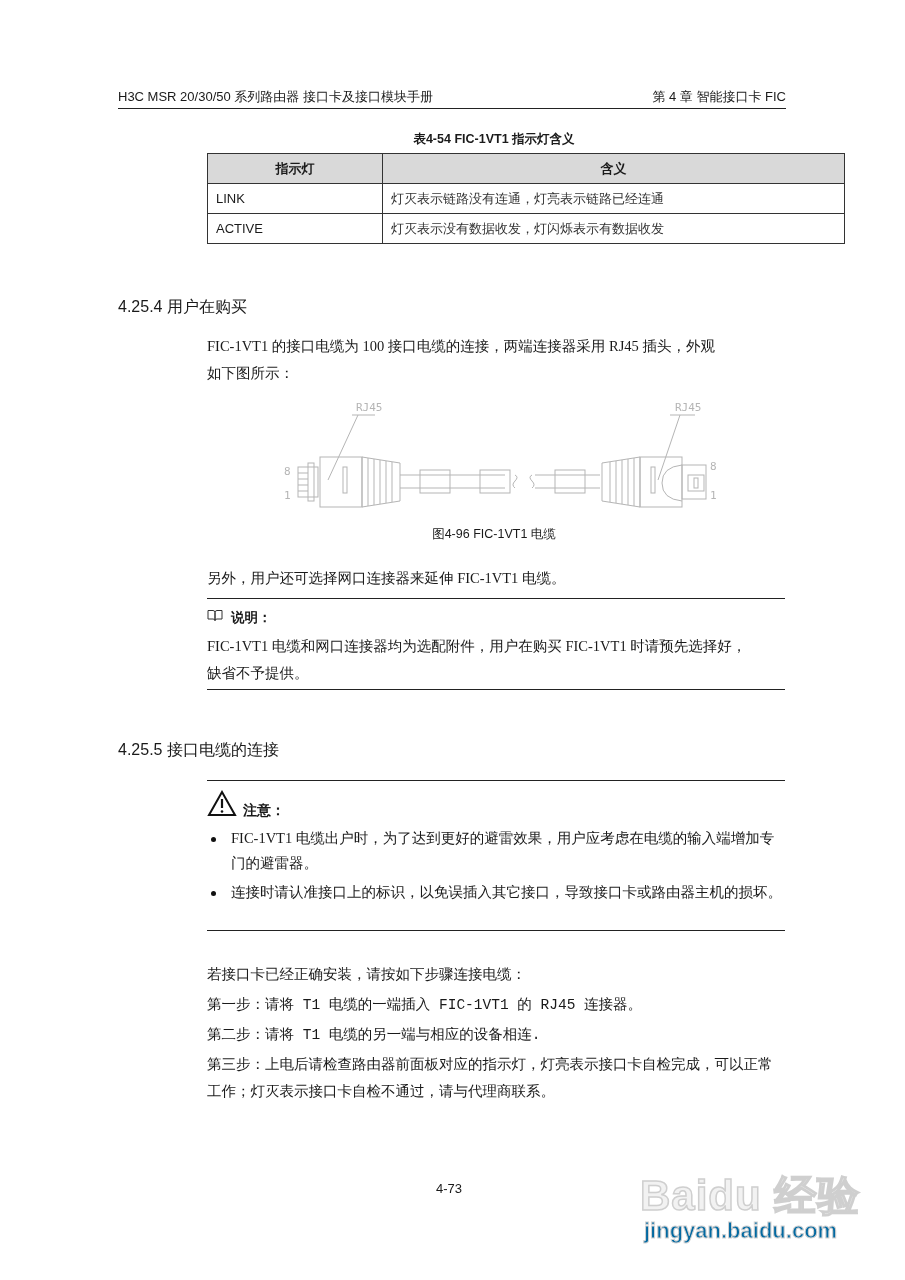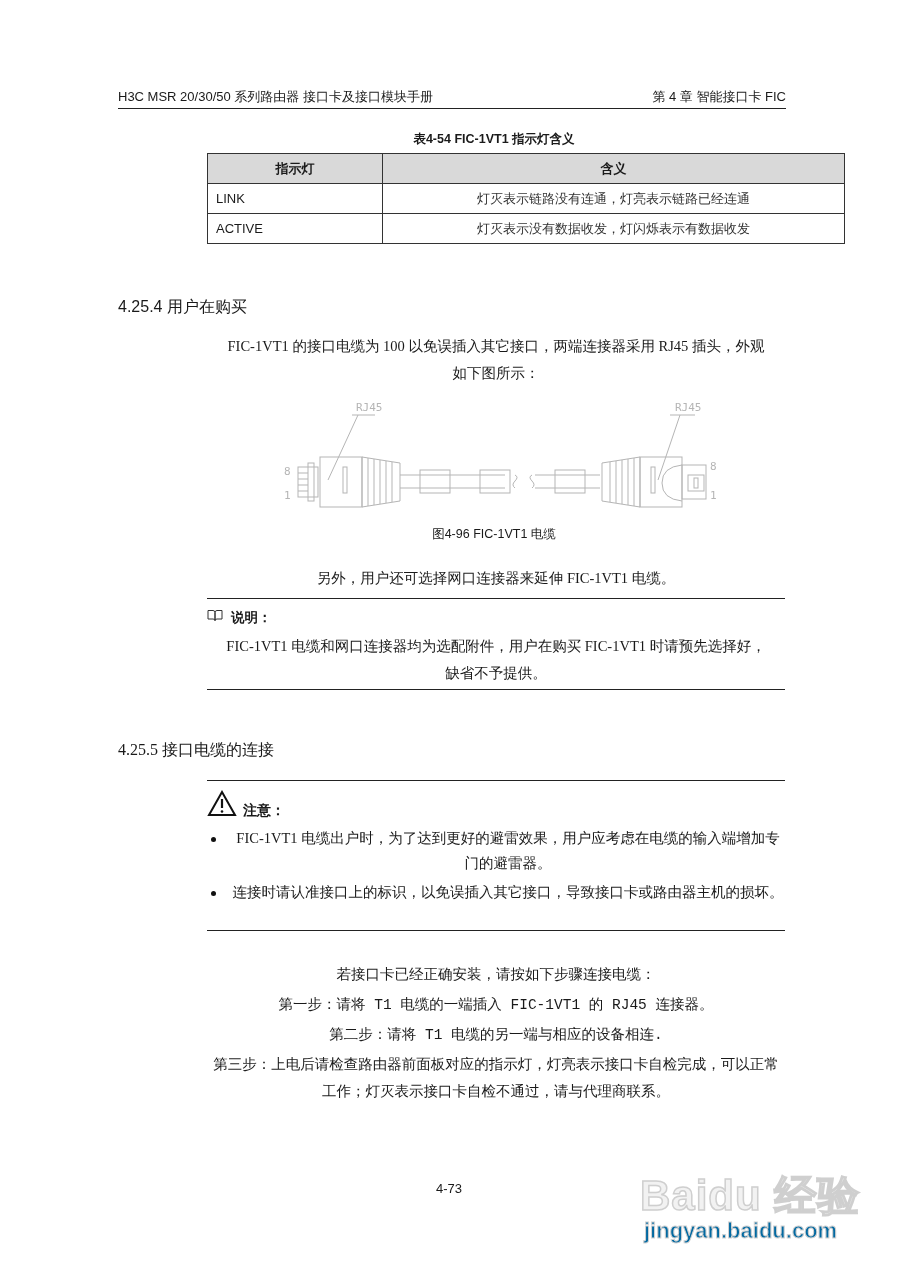--- a/index.html
+++ b/index.html
@@ -1,18 +1,18 @@
 <!DOCTYPE html>
 <html><head>
 <meta charset="utf-8">
 <style>
   html, body { margin: 0; padding: 0; background: #ffffff; }
   body { width: 905px; height: 1280px; position: relative; overflow: hidden;
          font-family: "Liberation Sans", "DejaVu Sans", sans-serif; color: #1a1a1a; }
-  .serif { font-family: "Liberation Serif", "DejaVu Serif", serif; text-align: center; }
+  .serif { font-family: "Liberation Serif", "DejaVu Serif", serif; }
 
   .header { position: absolute; left: 118px; top: 86px; width: 668px; height: 22px;
             border-bottom: 1.5px solid #222; font-size: 13px; }
   .header .left { position: absolute; left: 0; top: 2px; }
   .header .right { position: absolute; right: 0; top: 2px; }
 
   .table-caption { position: absolute; left: 205px; width: 578px; top: 131px;
                    text-align: center; font-size: 12.5px; font-weight: bold; }
   table.ind { position: absolute; left: 207px; top: 153px; width: 638px;
               border-collapse: collapse; font-size: 13px; }
@@ -71,21 +71,21 @@
     </tr>
     <tr>
       <td class="c1">ACTIVE</td>
       <td class="c2 serif">灯灭表示没有数据收发，灯闪烁表示有数据收发</td>
     </tr>
   </tbody>
 </table>
 
 <div class="h3" style="top:297px;">4.25.4  用户在购买</div>
 <div class="para serif" style="top:333px;">
-  <div>FIC-1VT1 的接口电缆为 100 以免误插入其它接口，两端连接器采用 RJ45 插头，外观</div>
+  <div>FIC-1VT1 的接口电缆为 100 接口电缆的连接，两端连接器采用 RJ45 插头，外观</div>
   <div>如下图所示：</div>
 </div>
 
 <div class="figure">
   <svg width="460" height="115" viewBox="0 0 460 115" xmlns="http://www.w3.org/2000/svg">
     <g stroke="#b5b5b5" stroke-width="1" fill="none">
 
       <line x1="82" y1="20" x2="105" y2="20"></line>
       <line x1="88" y1="20" x2="58" y2="85"></line>
 
@@ -157,21 +157,21 @@
     </svg>
   </span>
   <span>说明：</span>
 </div>
 <div class="para serif" style="top:633px;">
   <div>FIC-1VT1 电缆和网口连接器均为选配附件，用户在购买 FIC-1VT1 时请预先选择好，</div>
   <div>缺省不予提供。</div>
 </div>
 <div class="rule" style="top:689px;"></div>
 
-<div class="h3" style="top:740px;font-family:Liberation Serif, serif;">4.25.5  接口电缆的连接</div>
+<div class="h3" style="top:740px;">4.25.5  接口电缆的连接</div>
 
 <div class="rule" style="top:780px;"></div>
 <div class="caution-title">
   <span>
     <svg width="30" height="27" viewBox="0 0 30 27" xmlns="http://www.w3.org/2000/svg">
       <path d="M15 2 L28 25 L2 25 Z" fill="none" stroke="#111" stroke-width="2"></path>
       <line x1="15" y1="9" x2="15" y2="18" stroke="#111" stroke-width="2.2"></line>
       <circle cx="15" cy="21.5" r="1.3" fill="#111"></circle>
     </svg>
   </span>

